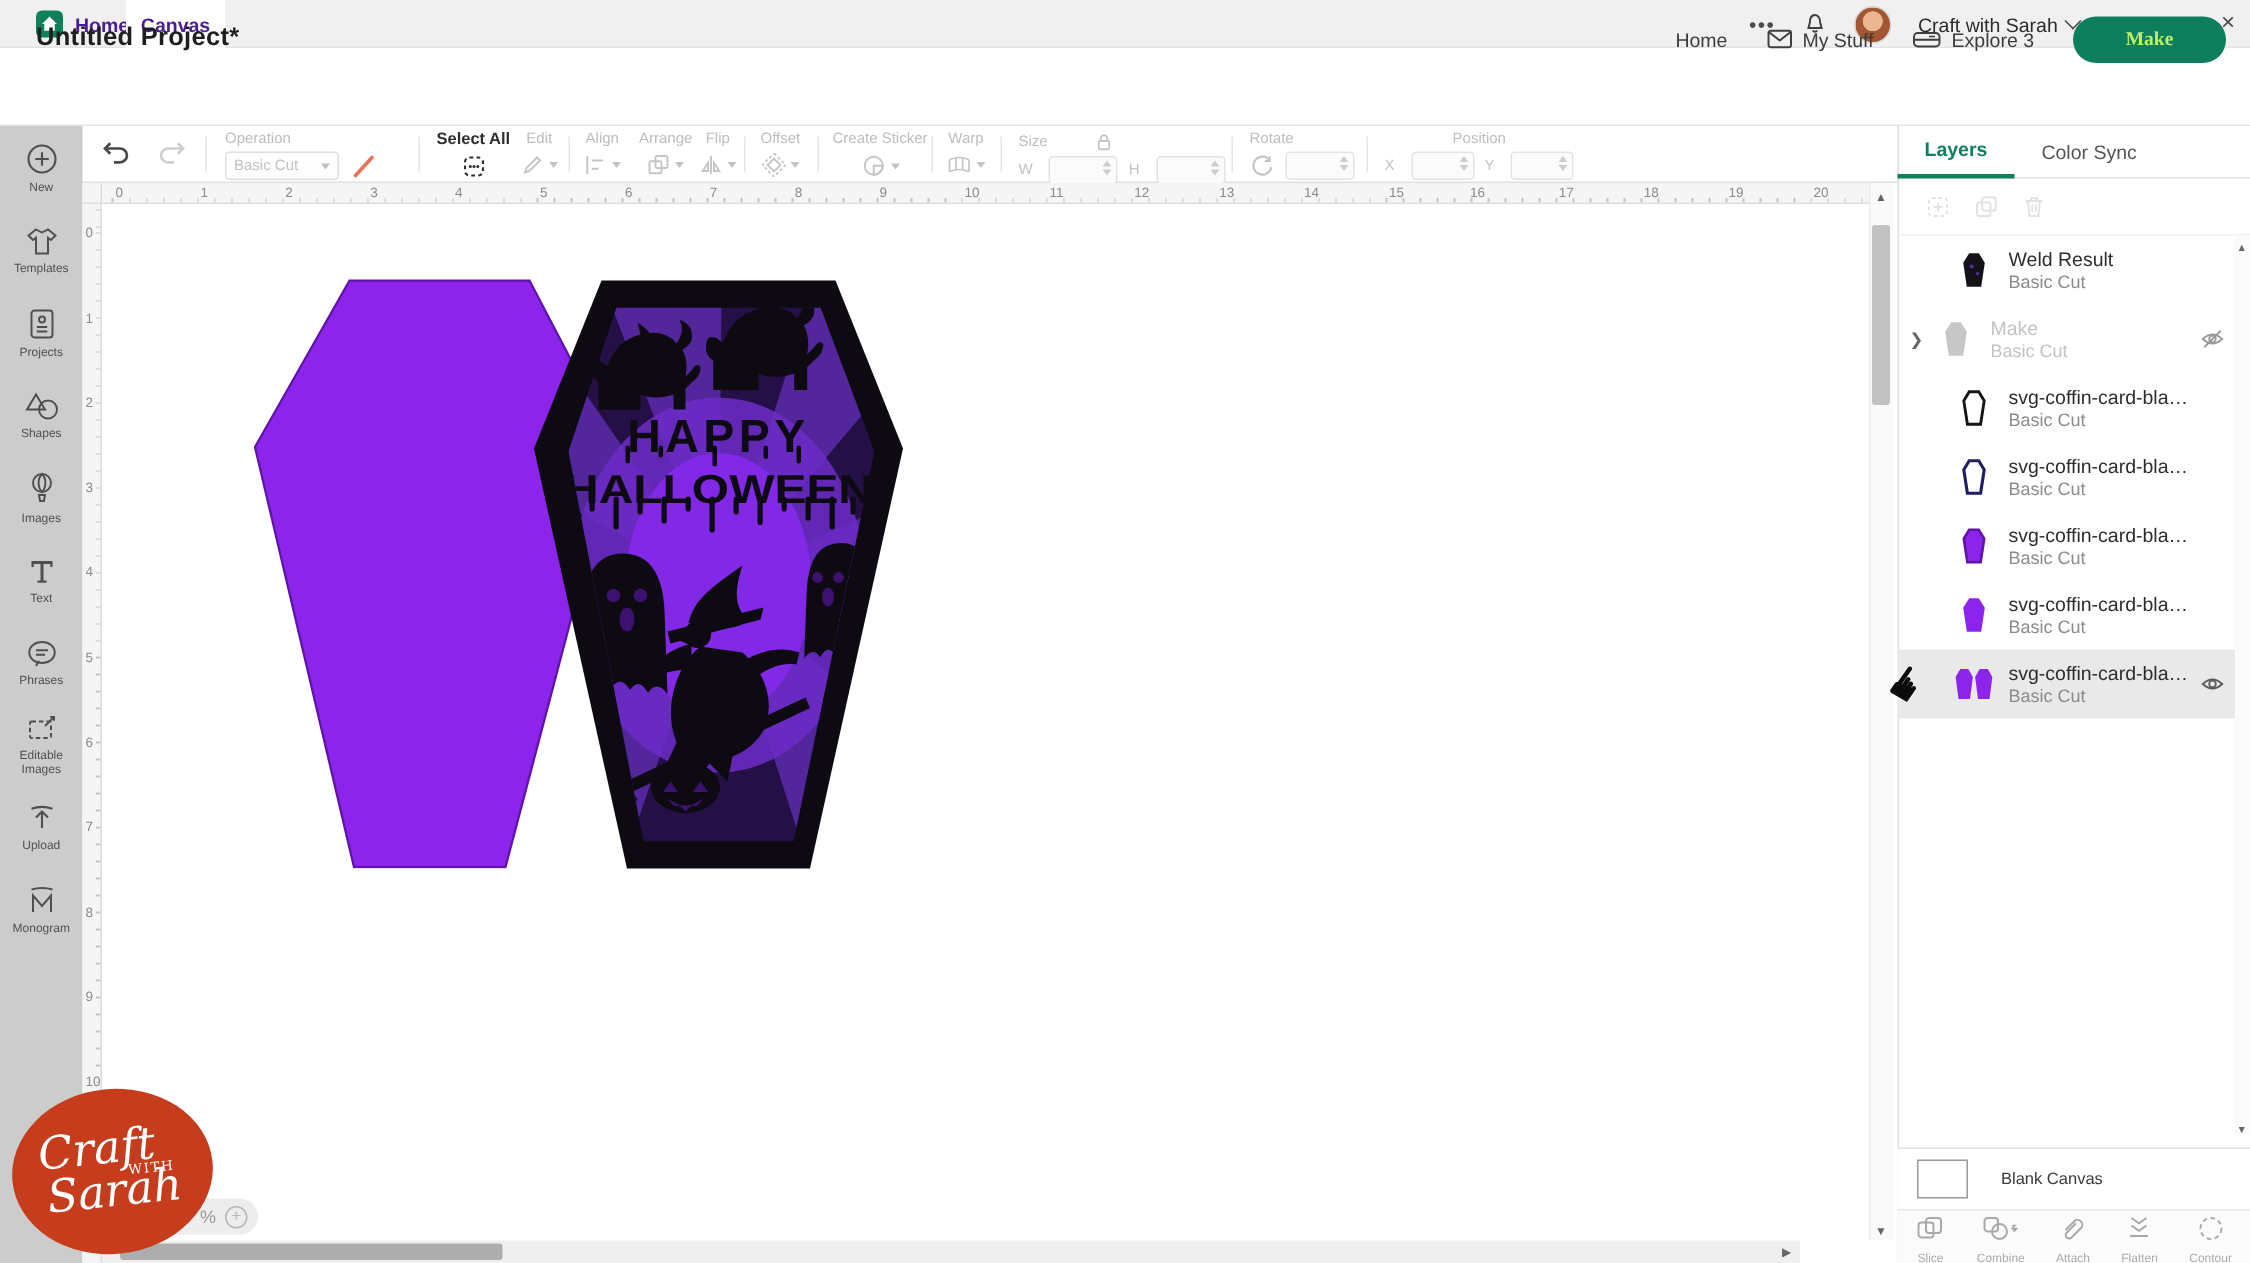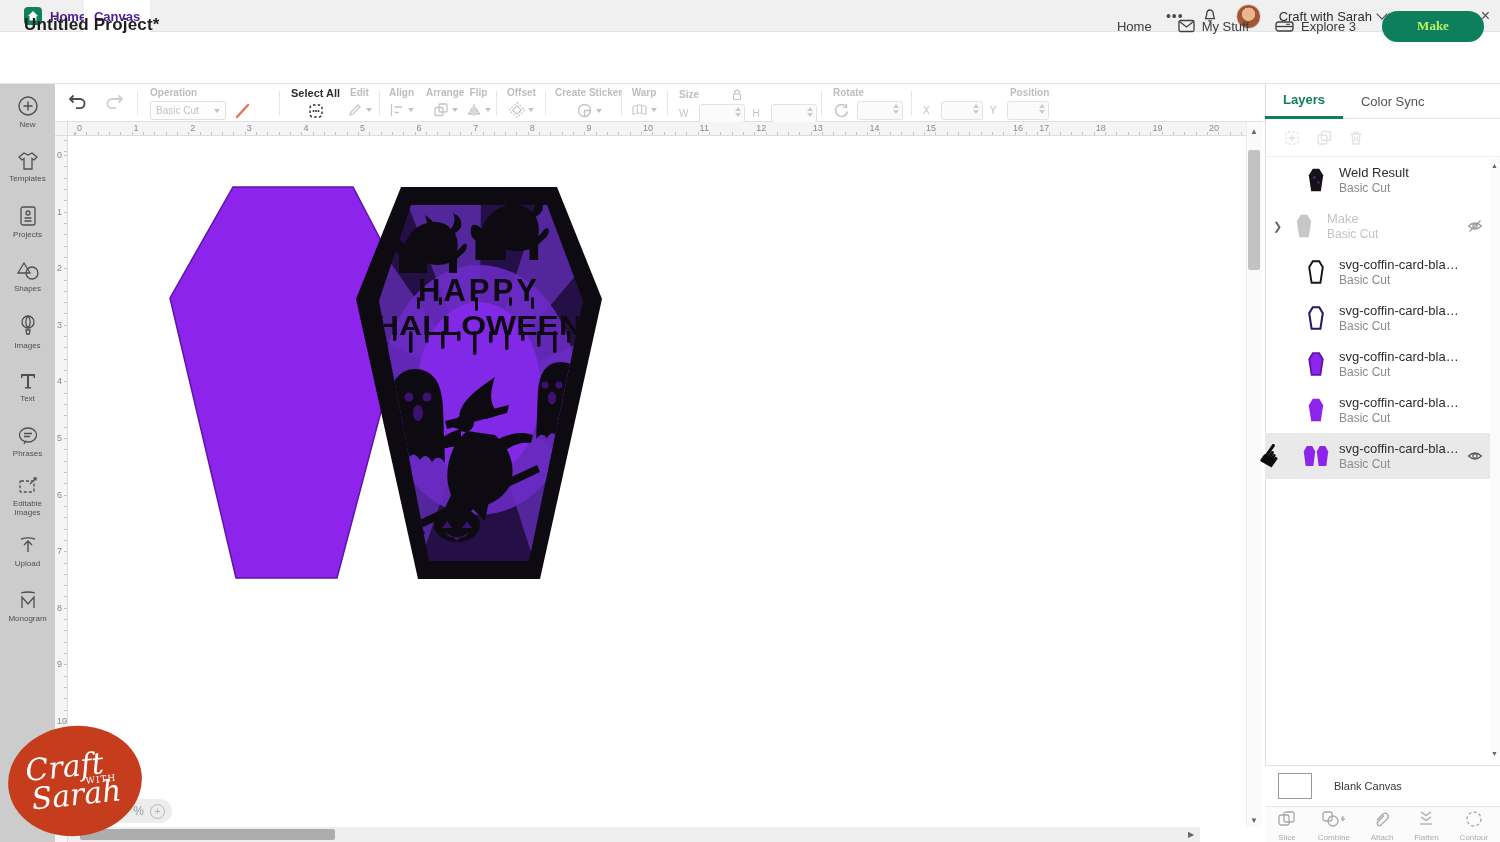--- a/index.html
+++ b/index.html
@@ -31,21 +31,21 @@
   .header{left:0;top:32px;width:1500px;height:52px;background:#fff;border-bottom:1px solid #e5e5e5;}
   .proj-title{left:24px;top:15px;font-size:17px;font-weight:700;color:#1f1f1f;letter-spacing:.2px;}
   .hdr-right{right:16px;top:0;height:52px;display:flex;align-items:center;gap:26px;}
   .hdr-link{font-size:13px;color:#3c3c3c;display:flex;align-items:center;gap:7px;cursor:pointer;}
   .make-btn{width:102px;height:31px;background:#0e7f5c;border-radius:16px;color:#bef264;font-size:13px;font-weight:700;
     display:flex;align-items:center;justify-content:center;cursor:pointer;border:none;font-family:Liberation Serif, serif;}
 
   
   .toolbar{left:55px;top:84px;width:1210px;height:38px;background:#fff;border-bottom:1px solid #e0e0e0;}
   .tb-item{position:absolute;display:flex;flex-direction:column;align-items:center;}
-  .tb-cap{font-size:10px;color:#bdbdbd;line-height:10px;font-weight:bold;}
+  .tb-cap{font-size:10px;color:#bdbdbd;line-height:10px;}
   .tb-cap.on{color:#2e2e2e;font-weight:700;font-size:11px;}
   .tb-ico{margin-top:4px;display:flex;align-items:center;gap:3px;}
   .tb-div{position:absolute;top:7px;width:1px;height:24px;background:#e6e6e6;}
   .mini-select{width:76px;height:19px;border:1px solid #dedede;border-radius:3px;font-size:10px;color:#c2c2c2;
     display:flex;align-items:center;justify-content:space-between;padding:0 5px;background:#fdfdfd;}
   .mini-caret{width:0;height:0;border-left:3.5px solid transparent;border-right:3.5px solid transparent;border-top:4px solid #c2c2c2;}
   .num-field{width:46px;height:19px;border:1px solid #e3e3e3;border-radius:3px;background:#fbfbfb;position:relative;}
   .num-field .st{position:absolute;right:3px;top:2px;display:flex;flex-direction:column;gap:2px;}
   .num-field .st i{display:block;width:0;height:0;border-left:3px solid transparent;border-right:3px solid transparent;}
   .num-field .st .up{border-bottom:4px solid #cdcdcd;}
@@ -338,21 +338,21 @@
         <span class="num-field">
             <span class="st">
               <i class="up"></i>
               <i class="dn"></i>
             </span>
           </span>
       </span>
     </span>
     <span class="tb-div" style="left:856px;"></span>
 
-    <span class="tb-item" style="left:868px;top:4px;align-items:flex-end;">
+    <span class="tb-item" style="left:868px;top:4px;align-items:center;">
       <span class="tb-cap">Position</span>
       <span class="tb-row" style="gap:7px;">
         <span class="fld-letter">X</span>
         <span class="num-field" style="width:42px;">
             <span class="st">
               <i class="up"></i>
               <i class="dn"></i>
             </span>
           </span>
         <span class="fld-letter">Y</span>
@@ -471,21 +471,21 @@
       <span class="rnum" style="left: 348.6px; top: 1px;">6</span>
       <span class="rnum" style="left: 405.2px; top: 1px;">7</span>
       <span class="rnum" style="left: 461.8px; top: 1px;">8</span>
       <span class="rnum" style="left: 518.4px; top: 1px;">9</span>
       <span class="rnum" style="left: 575px; top: 1px;">10</span>
       <span class="rnum" style="left: 631.6px; top: 1px;">11</span>
       <span class="rnum" style="left: 688.2px; top: 1px;">12</span>
       <span class="rnum" style="left: 744.8px; top: 1px;">13</span>
       <span class="rnum" style="left: 801.4px; top: 1px;">14</span>
       <span class="rnum" style="left: 858px; top: 1px;">15</span>
-      <span class="rnum" style="left: 945px; top: 1px;">16</span>
+      <span class="rnum" style="left: 912px; top: 1px;">16</span>
       <span class="rnum" style="left: 971.2px; top: 1px;">17</span>
       <span class="rnum" style="left: 1027.8px; top: 1px;">18</span>
       <span class="rnum" style="left: 1084.4px; top: 1px;">19</span>
       <span class="rnum" style="left: 1141px; top: 1px;">20</span>
     </div>
   <div class="abs vruler" id="vruler">
       <span class="rnum" style="left: 2px; top: 14px;">0</span>
       <span class="rnum" style="left: 2px; top: 70.6px;">1</span>
       <span class="rnum" style="left: 2px; top: 127.2px;">2</span>
       <span class="rnum" style="left: 2px; top: 183.8px;">3</span>

